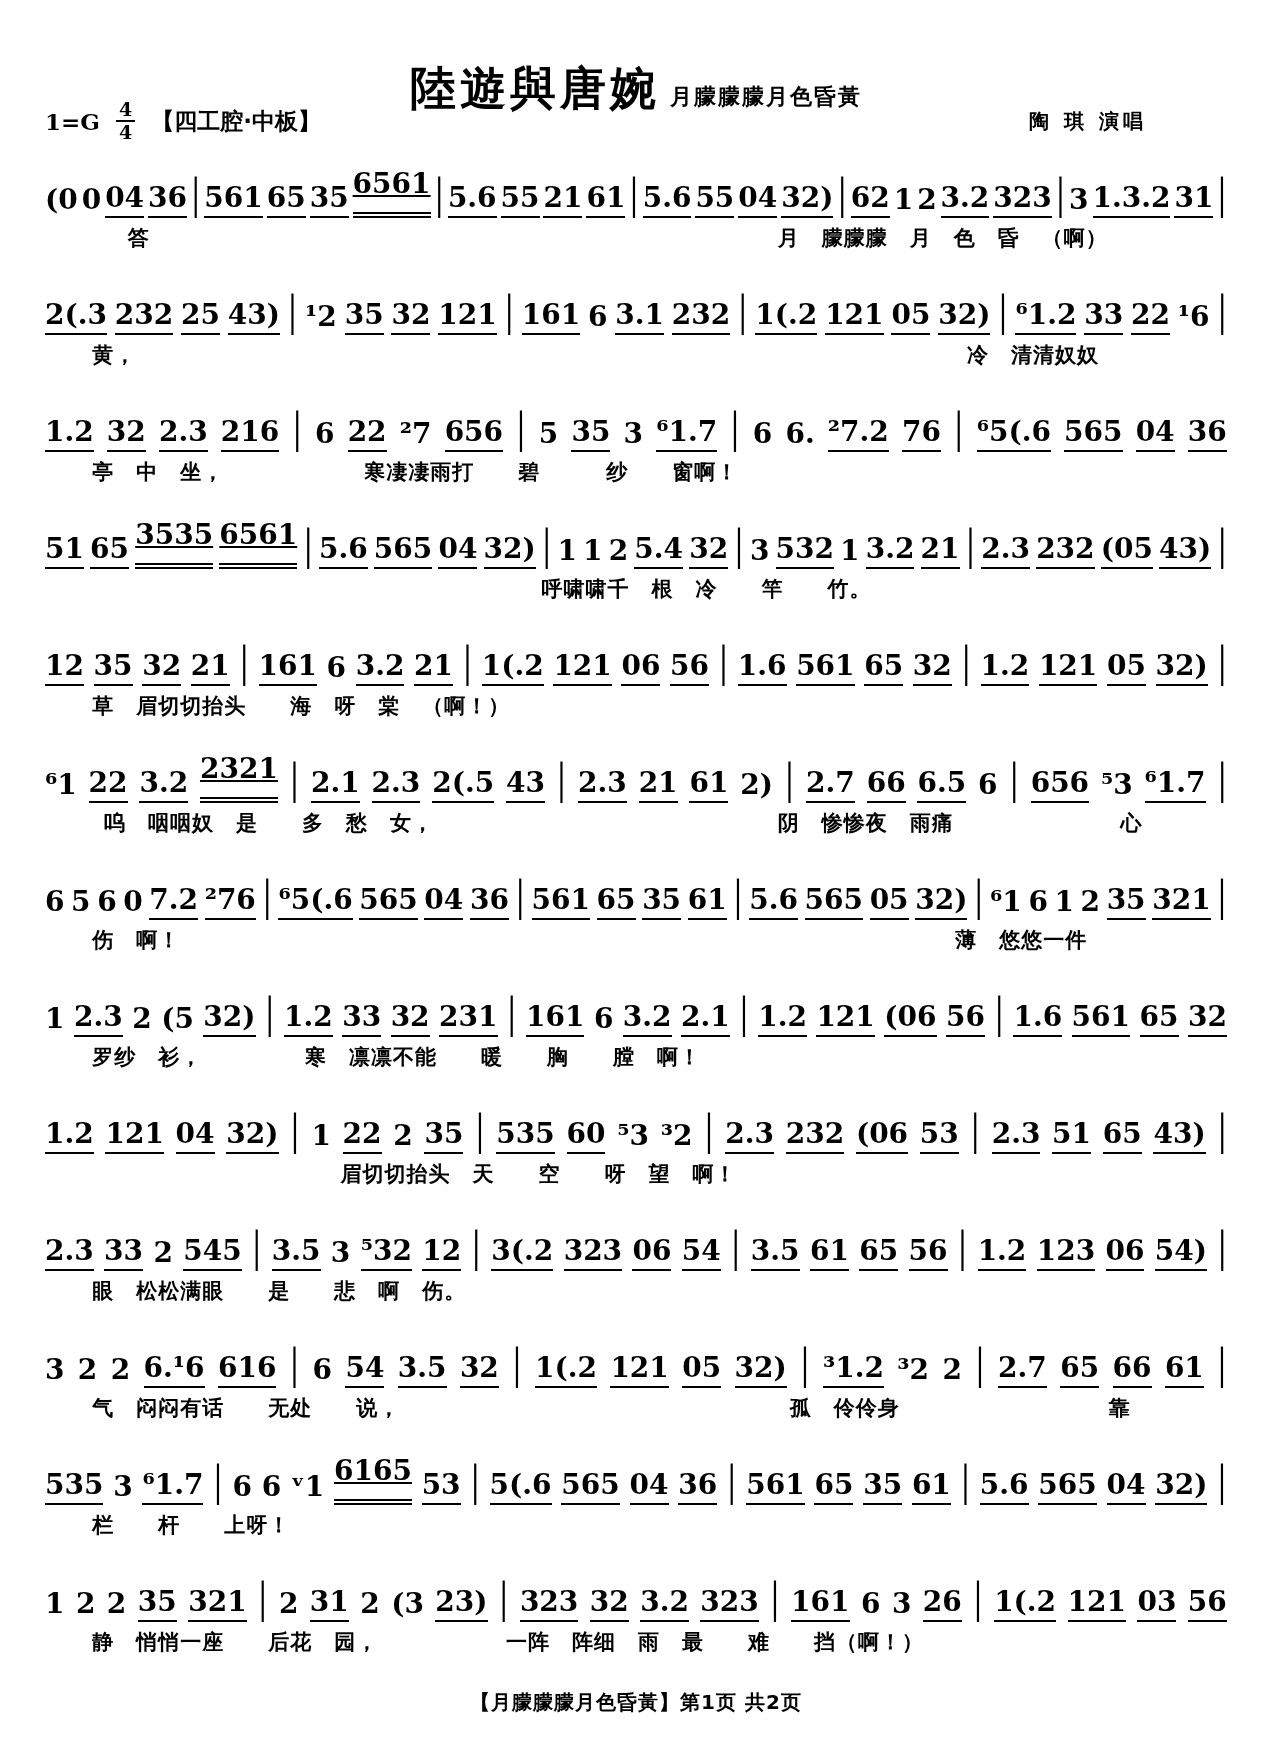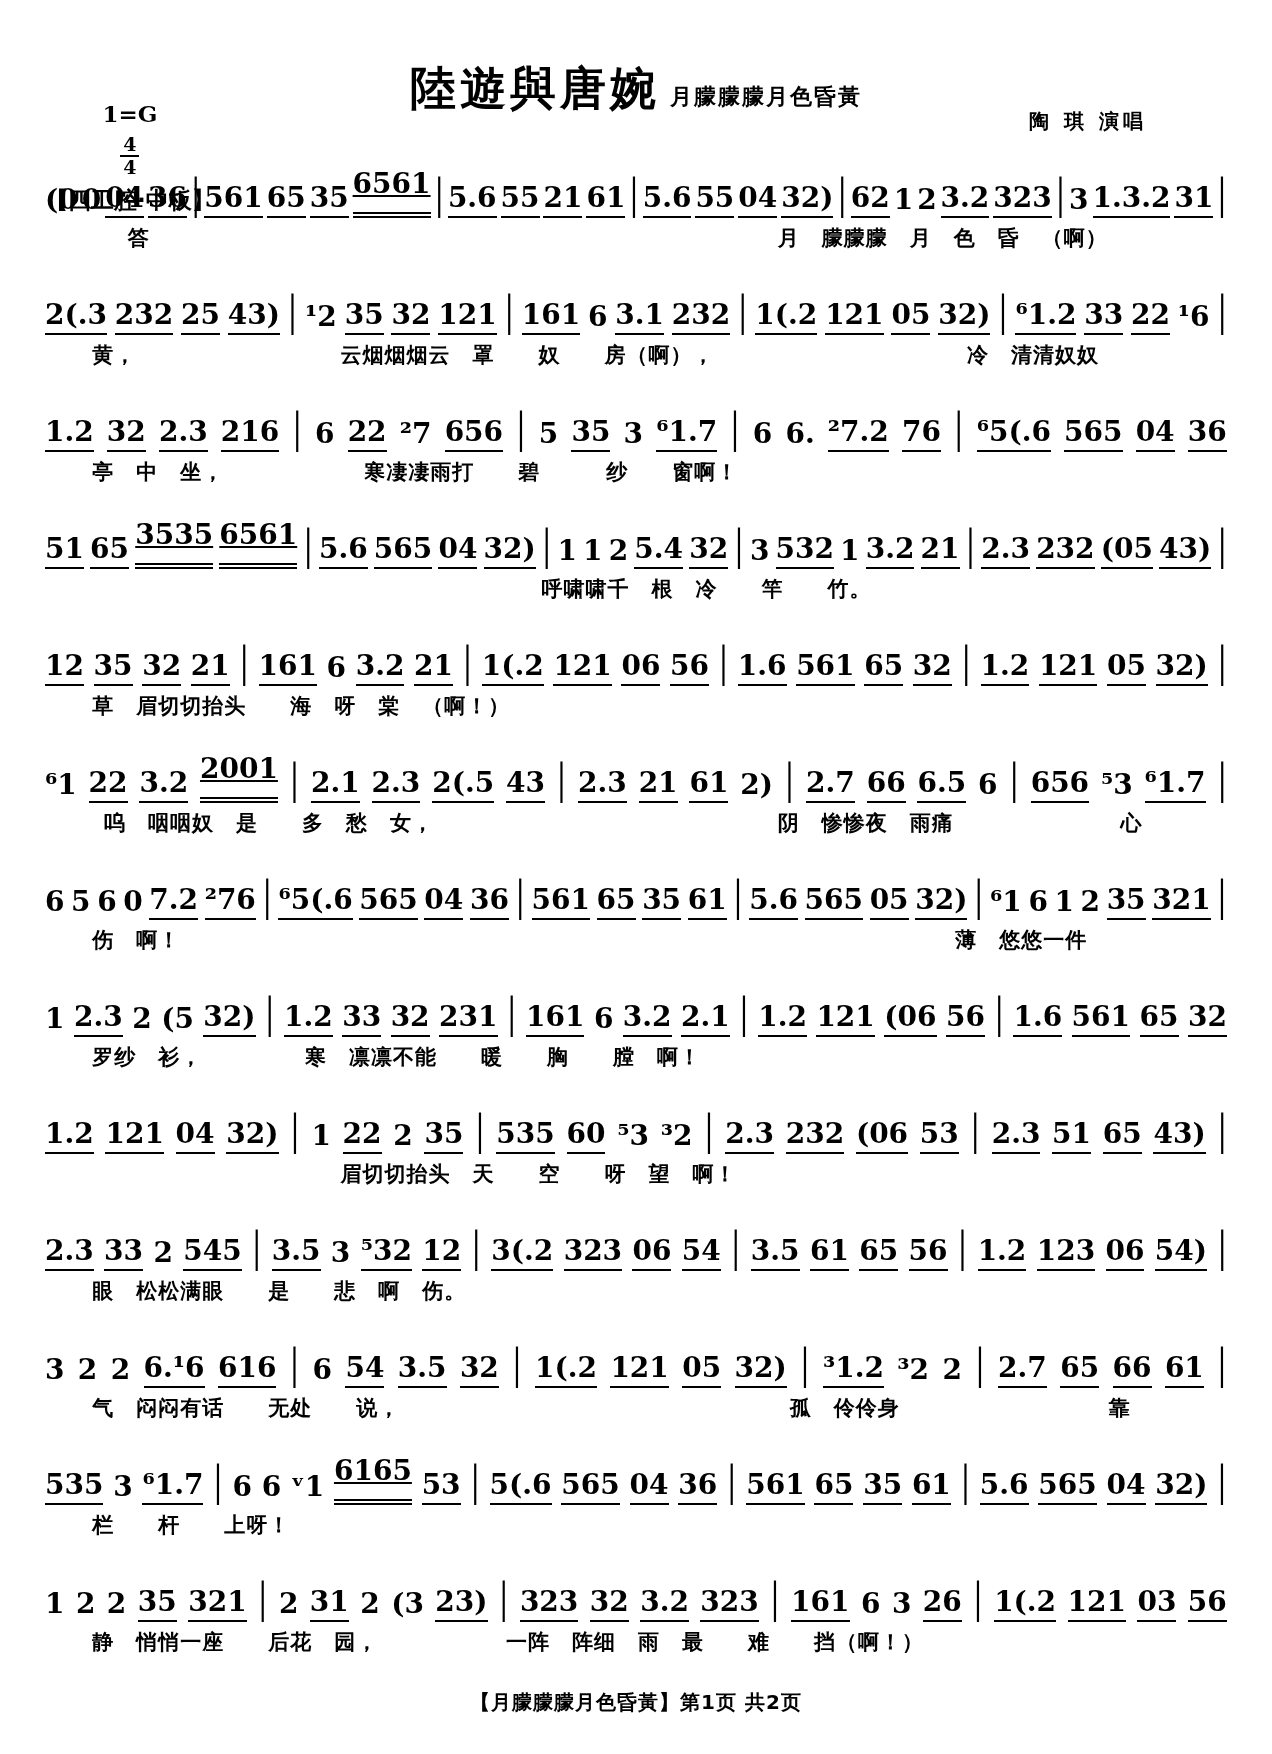--- a/index.html
+++ b/index.html
@@ -21,23 +21,22 @@
     display:inline;margin:0;
     font-family:"DejaVu Serif", serif;
     font-size:46px;font-weight:bold;letter-spacing:4px;
   }
   .subtitle{
     font-size:22px;font-weight:bold;margin-left:10px;letter-spacing:2px;
   }
   .key-row{
     position:absolute;top:100px;left:45px;
     font-size:23px;font-weight:bold;
-    display:flex;align-items:center;gap:8px;
+    display:flex;align-items:center;gap:16px;
     font-family:"DejaVu Serif", serif;
-    flex-direction:column;
   }
   .ts{display:inline-flex;flex-direction:column;align-items:center;line-height:1;font-size:19px;}
   .ts .num{border-bottom:2px solid #000;padding:0 3px 1px;}
   .ts .den{padding-top:1px;}
   .mode{font-family:"DejaVu Sans", sans-serif;}
   .performer{
     position:absolute;top:108px;right:125px;
     font-size:20px;font-weight:bold;letter-spacing:4px;
   }
   
@@ -153,21 +152,20 @@
           <span class="note u1">32)</span>
           <span class="bar">|</span>
           <span class="note u1">⁶1.2</span>
           <span class="note u1">33</span>
           <span class="note u1">22</span>
           <span class="note">¹6</span>
           <span class="bar">|</span>
         </div>
         <div class="lyrics">
           <span class="lyric-seg" style="left: 4%;">黄，</span>
-          <span class="lyric-seg" style="left: 25%;">云烟烟烟云　罩　　奴　　房（啊），</span>
           <span class="lyric-seg" style="left: 78%; text-align: center;">冷　清清奴奴</span>
         </div>
       </div>
       <div class="system">
         <div class="notation">
           <span class="note u1">1.2</span>
           <span class="note u1">32</span>
           <span class="note u1">2.3</span>
           <span class="note u1">216</span>
           <span class="bar">|</span>
@@ -260,21 +258,21 @@
         </div>
         <div class="lyrics">
           <span class="lyric-seg" style="left: 4%;">草　眉切切抬头　　海　呀　棠　（啊！）</span>
         </div>
       </div>
       <div class="system">
         <div class="notation">
           <span class="note">⁶1</span>
           <span class="note u1">22</span>
           <span class="note u1">3.2</span>
-          <span class="note u2">2001</span>
+          <span class="note u2">2321</span>
           <span class="bar">|</span>
           <span class="note u1">2.1</span>
           <span class="note u1">2.3</span>
           <span class="note u1">2(.5</span>
           <span class="note u1">43</span>
           <span class="bar">|</span>
           <span class="note u1">2.3</span>
           <span class="note u1">21</span>
           <span class="note u1">61</span>
           <span class="note">2)</span>

